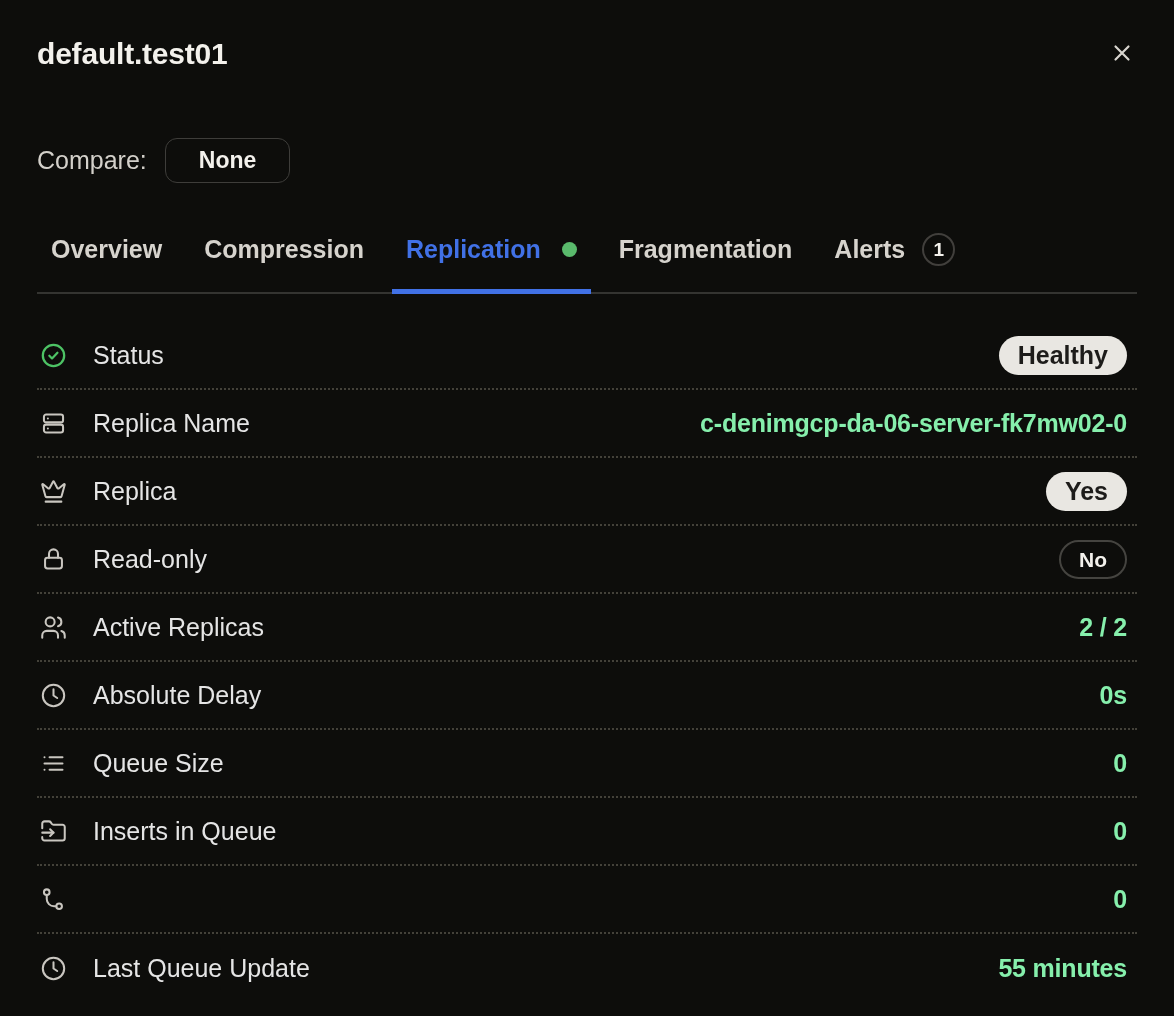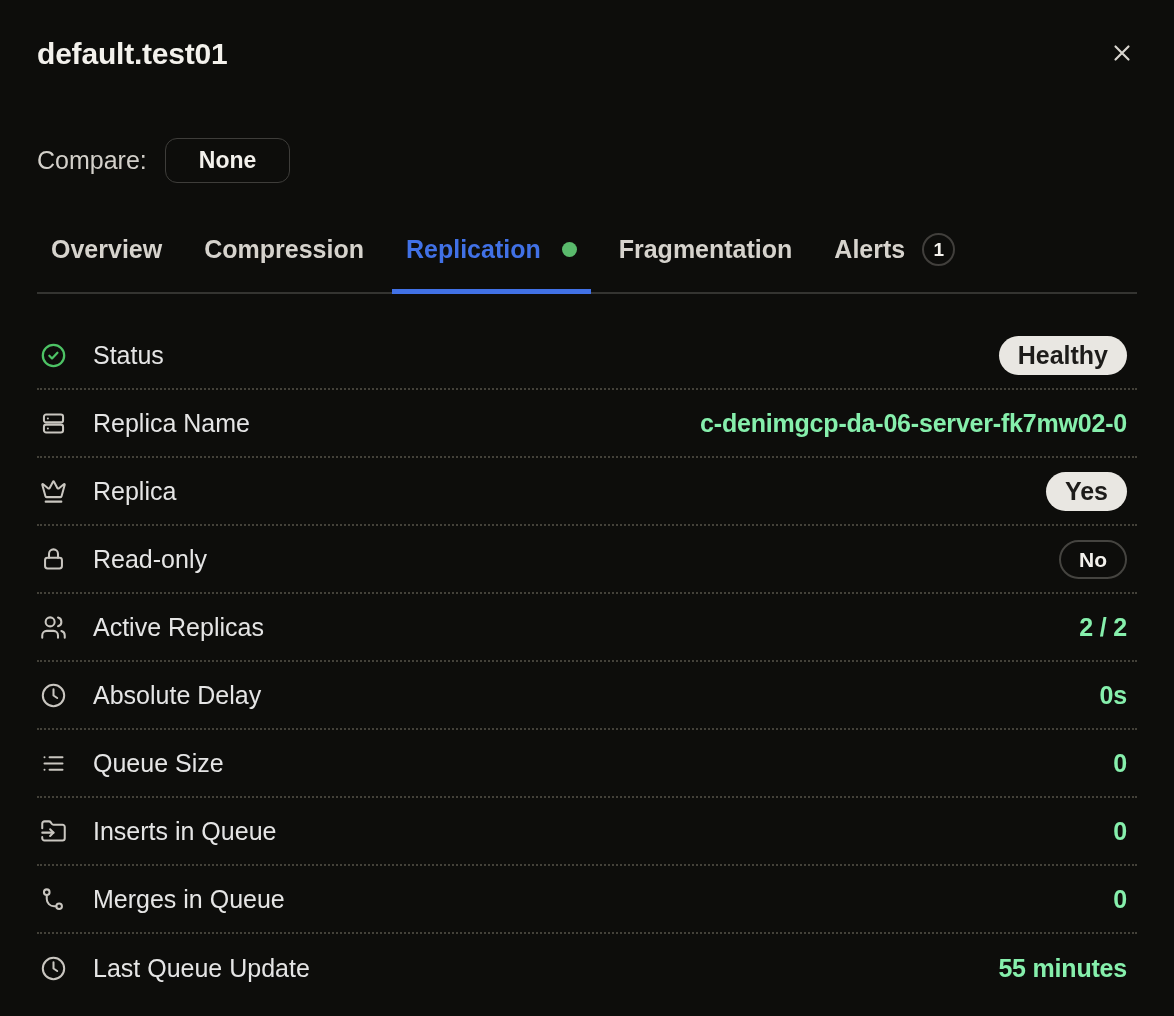--- a/index.html
+++ b/index.html
@@ -189,21 +189,20 @@
     <span class="row-value">0</span>
   </div>
       <div class="row">
     <span class="row-icon">
           <svg viewBox="0 0 24 24" fill="none" stroke="currentColor" stroke-width="1.8" stroke-linecap="round" stroke-linejoin="round">
             <circle cx="6" cy="5.5" r="2.5"></circle>
             <path d="M6 8v3.5a6.5 6.5 0 0 0 6.5 6.5h2"></path>
             <circle cx="17" cy="18" r="2.5"></circle>
           </svg>
         </span>
-    <span class="row-label">Merges in Queue</span>
     <span class="row-value">0</span>
   </div>
       <div class="row">
     <span class="row-icon">
           <svg viewBox="0 0 24 24" fill="none" stroke="currentColor" stroke-width="1.8" stroke-linecap="round" stroke-linejoin="round">
             <circle cx="12" cy="12" r="9.5"></circle>
             <path d="M12 6.5V12l3.3 2.2"></path>
           </svg>
         </span>
     <span class="row-label">Last Queue Update</span>

